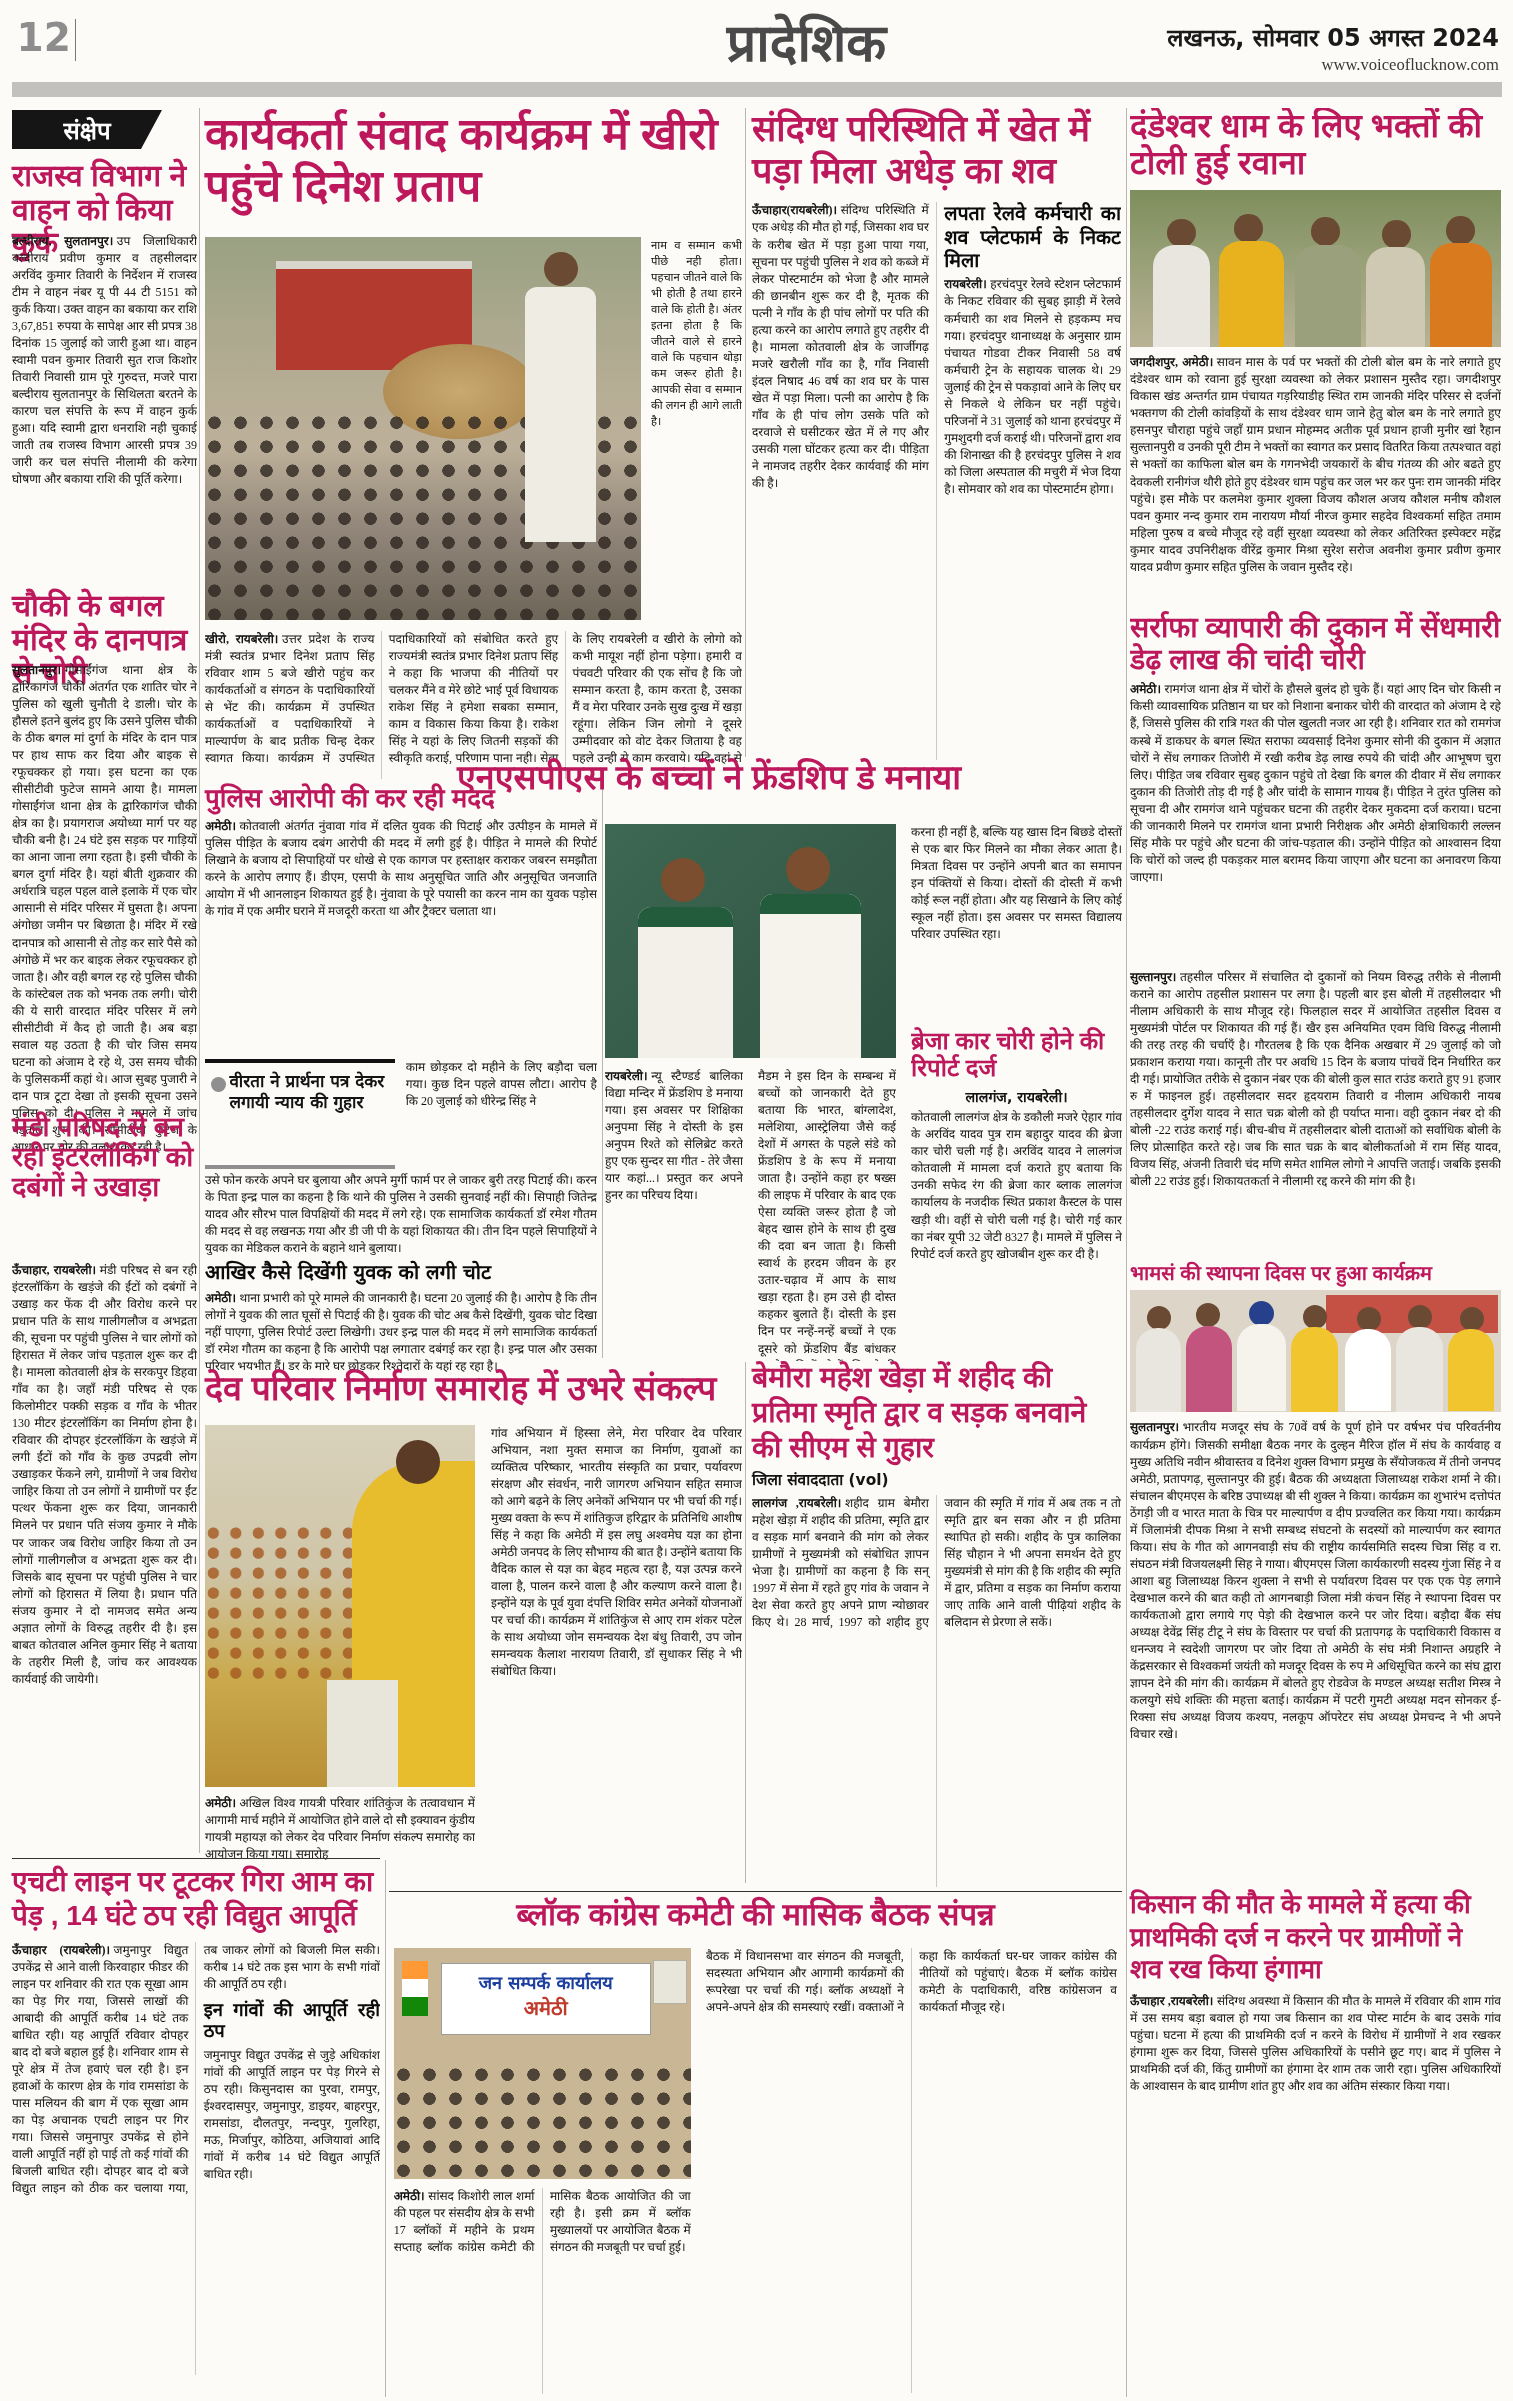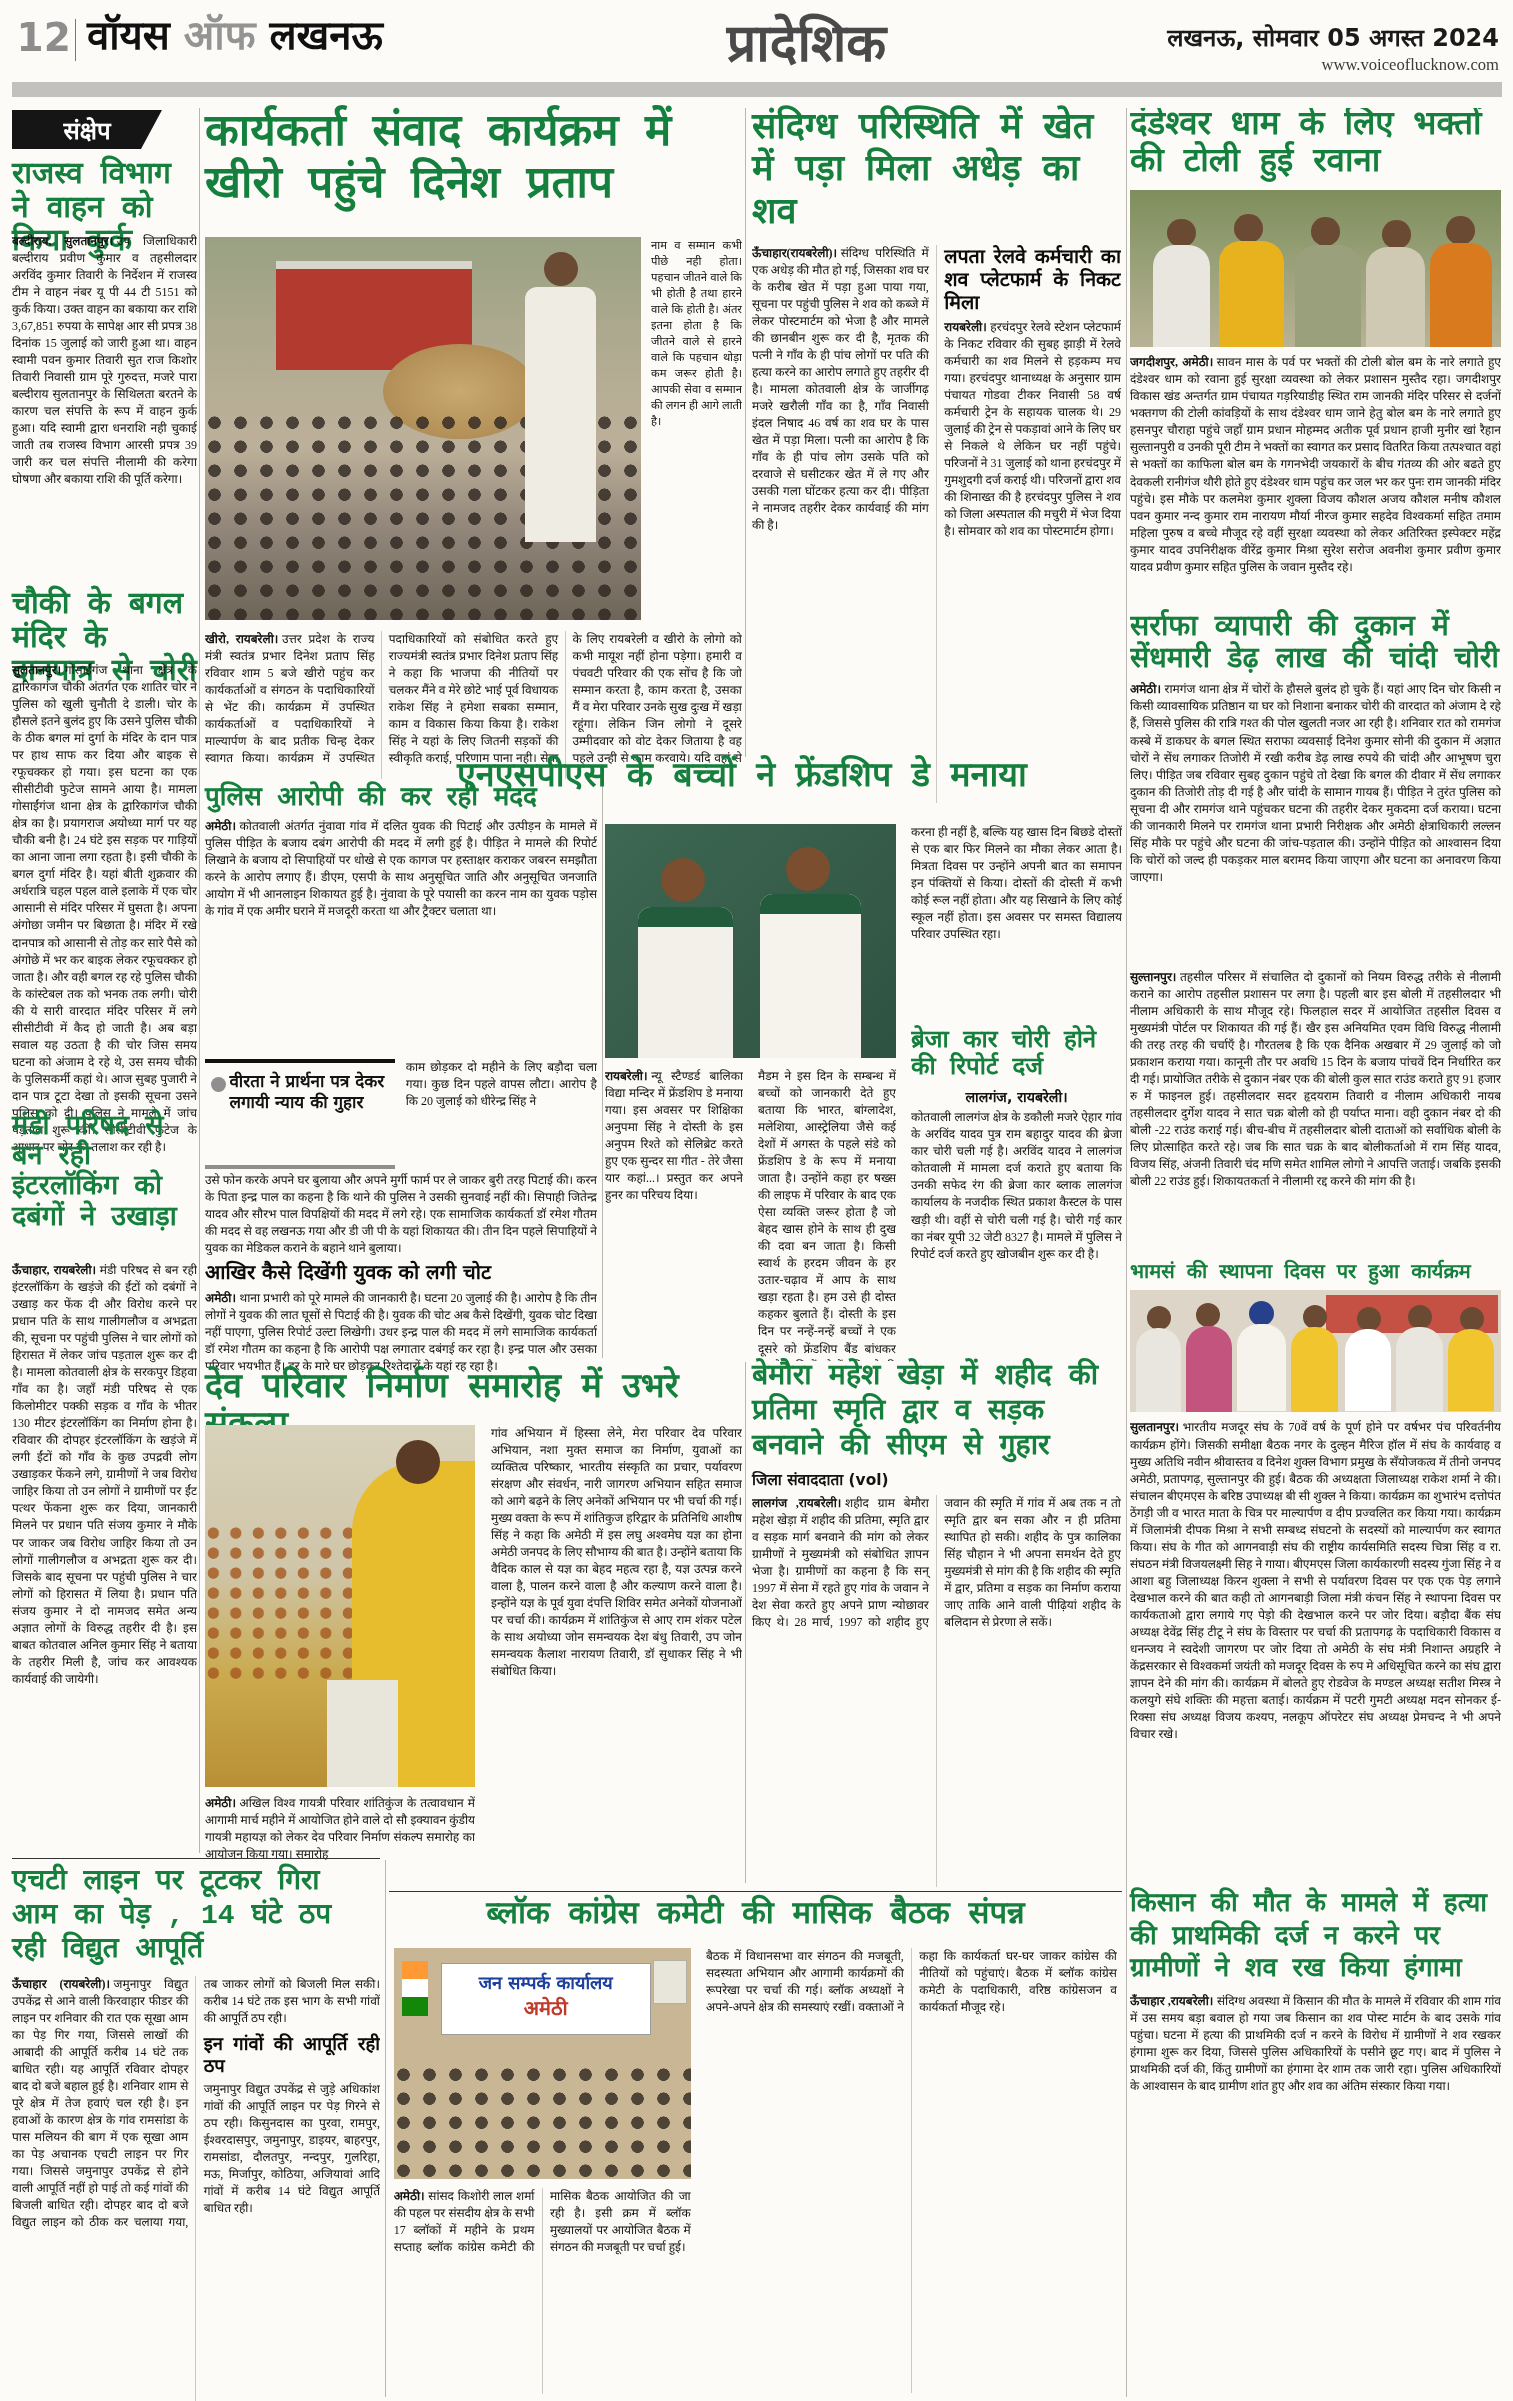--- a/index.html
+++ b/index.html
@@ -1,19 +1,19 @@
 <!DOCTYPE html>
 <html lang="hi" style="font-size:9.5px"><head>
 <meta charset="utf-8">
 <style>
   html,body{margin:0;padding:0;background:#dfddd6;}
   #page{position:relative;width:1514px;height:2401px;background:#fcfbf7;color:#141414;
         font-family:"Liberation Serif","DejaVu Serif",serif;overflow:hidden;}
   .abs{position:absolute;}
-  .hl{font-family:Liberation Mono, monospace;font-weight:700;color:#15803d;line-height:1.12;margin:0;}
+  .hl{font-family:Liberation Sans, sans-serif;font-weight:700;color:#be185d;line-height:1.12;margin:0;}
   .bd{font-size:12px;line-height:1.42;text-align:justify;overflow:hidden;}
   .bd b{font-weight:700;padding-right:3.6px;}
   .byline{font-family:"DejaVu Sans","Liberation Sans",sans-serif;font-weight:700;}
   .col2{column-count:2;column-gap:15.4px;column-rule:0.6px solid #ccc9c2;}
   .col3{column-count:3;column-gap:14.2px;column-rule:0.6px solid #ccc9c2;}
   .subhead{font-family:"DejaVu Sans","Liberation Sans",sans-serif;font-weight:700;font-size:19px;line-height:1.18;margin:6px 0 4.7px 0;color:#0b0b0b;}
   .vsep{position:absolute;width:1.2px;background:#b9b6af;}
   .photo{position:absolute;overflow:hidden;background:#a8a295;}
   .fig{position:absolute;border-radius:21.4px 21.4px 0 0;}
   .head{position:absolute;border-radius:50%;background:#6b4a33;}
@@ -26,25 +26,20 @@
 </style>
 </head>
 <body>
 
 <div id="page">
 
   <div class="abs" style="left:16.6px;top:15.4px;width:53px;">
     <span style="font-family:'DejaVu Sans','Liberation Sans',sans-serif;font-weight:700;font-size:39px;color:#8d8d8d;">12</span>
   </div>
   <div class="abs" style="left:75px;top:19px;width:1.2px;height:42px;background:#777;"></div>
-  <div class="abs" style="left:87px;top:13px;width:451px;font-family:'DejaVu Sans','Liberation Sans',sans-serif;font-weight:700;font-size:40px;line-height:1.1;">
-    <span style="color:#101010;">वॉयस</span>
-    <span style="color:#949494;">ऑफ</span>
-    <span style="color:#101010;">लखनऊ</span>
-  </div>
   <div class="abs" style="left:688px;top:4.7px;width:237px;text-align:center;font-family:'DejaVu Sans','Liberation Sans',sans-serif;font-weight:700;font-size:52px;color:#4a4a4a;">प्रादेशिक</div>
   <div class="abs" style="left:1104px;top:20px;width:395px;text-align:right;font-family:'DejaVu Sans','Liberation Sans',sans-serif;font-weight:700;font-size:24px;color:#1a1a1a;">लखनऊ, सोमवार 05 अगस्त 2024</div>
   <div class="abs" style="left:1104px;top:55px;width:395px;text-align:right;font-size:16.6px;color:#3a3a3a;">www.voiceoflucknow.com</div>
   <div class="abs" style="left:12px;top:82px;width:1490px;height:15.4px;background:#c2c1bd;"></div>
 
   <div class="vsep" style="left:199px;top:108px;height:1745px;"></div>
   <div class="vsep" style="left:602px;top:784px;height:574px;"></div>
   <div class="vsep" style="left:745px;top:108px;height:649px;"></div>
   <div class="vsep" style="left:745px;top:1362px;height:521px;"></div>
   <div class="vsep" style="left:1126px;top:108px;height:2289px;"></div>

